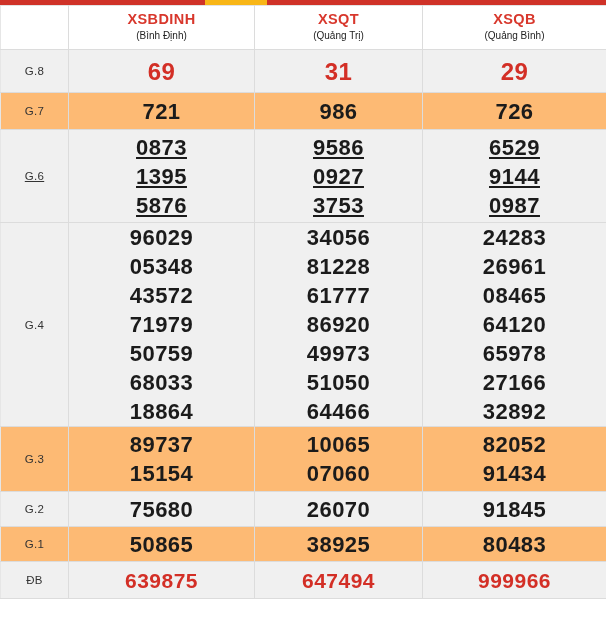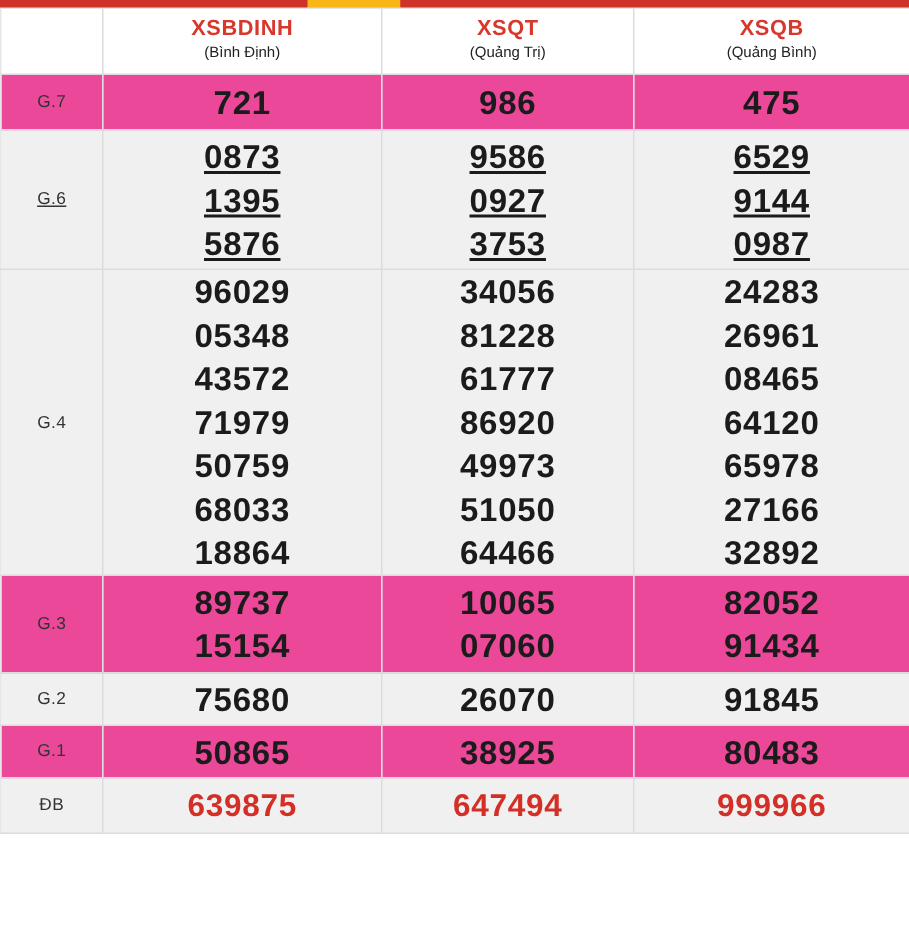--- a/index.html
+++ b/index.html
@@ -91,21 +91,21 @@
   .num-cell {
     font-size: 22px;
     font-weight: bold;
     color: #1b1b1b;
     letter-spacing: 0.5px;
   }
   .num-cell .nline { line-height: 29px; display: block; }
 
   
   tr.shade > td { background: #f0f0f0; }
-  tr.plain > td { background: #ec4899; }
+  tr.plain > td { background: #fdba74; }
 
   
   tr.g8 .num-cell,
   tr.db .num-cell {
     color: #d32f26;
   }
   tr.g8 .num-cell { font-size: 24px; }
   tr.db .num-cell { font-size: 21px; }
 
   
@@ -147,30 +147,42 @@
           <div class="prov-code">XSQT</div>
           <div class="prov-name">(Quảng Trị)</div>
         </th>
         <th class="hdr-cell">
           <div class="prov-code">XSQB</div>
           <div class="prov-name">(Quảng Bình)</div>
         </th>
       </tr>
     </thead>
     <tbody>
+        <tr class="shade g8">
+          <td class="row-label">G.8</td>
+          <td class="num-cell">
+            <span class="nline">69</span>
+          </td>
+          <td class="num-cell">
+            <span class="nline">31</span>
+          </td>
+          <td class="num-cell">
+            <span class="nline">29</span>
+          </td>
+        </tr>
         <tr class="plain g7">
           <td class="row-label">G.7</td>
           <td class="num-cell">
             <span class="nline">721</span>
           </td>
           <td class="num-cell">
             <span class="nline">986</span>
           </td>
           <td class="num-cell">
-            <span class="nline">475</span>
+            <span class="nline">726</span>
           </td>
         </tr>
         <tr class="shade g6">
           <td class="row-label">G.6</td>
           <td class="num-cell">
             <span class="nline">0873</span>
             <span class="nline">1395</span>
             <span class="nline">5876</span>
           </td>
           <td class="num-cell">

